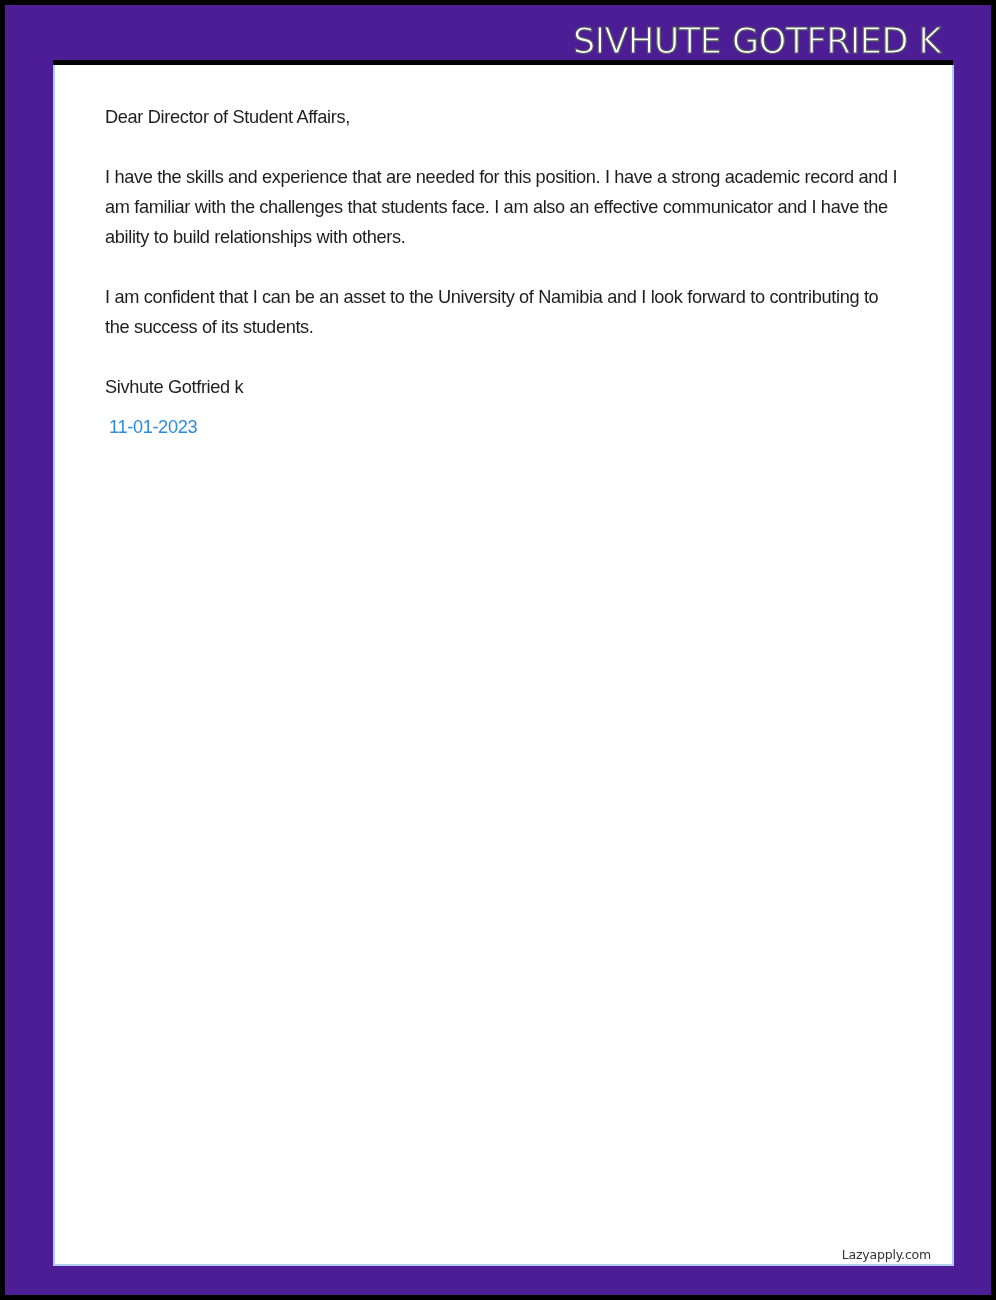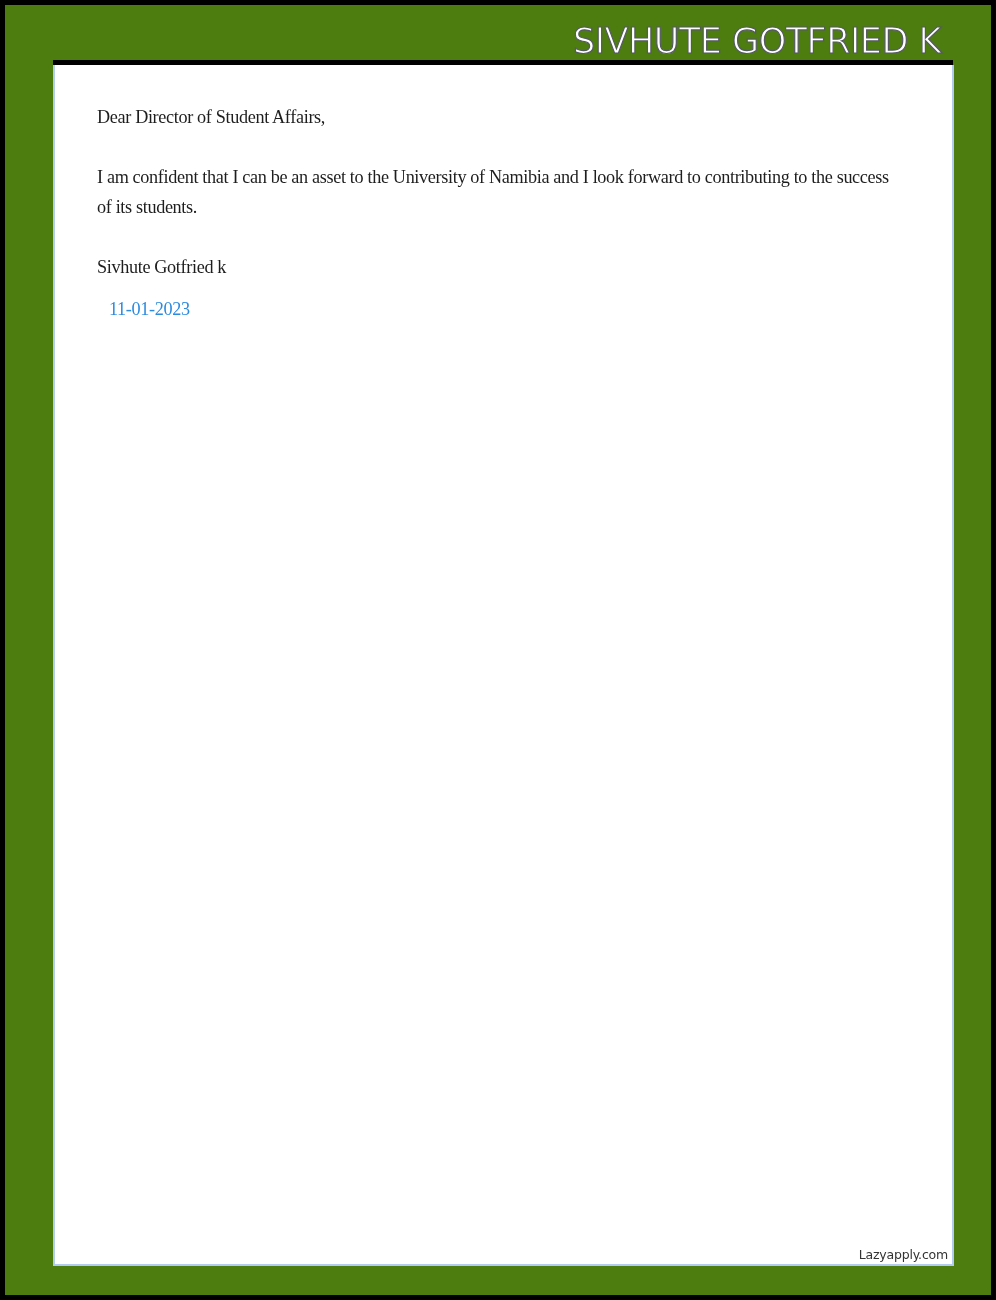--- a/index.html
+++ b/index.html
@@ -12,21 +12,21 @@
       overflow: hidden;
       background: #000000;
       font-family: "DejaVu Sans", sans-serif;
     }
     .frame {
       position: absolute;
       left: 5px;
       top: 5px;
       width: 986px;
       height: 1290px;
-      background: #4d7c0f;
+      background: #4c1d95;
     }
     .header-name {
       position: absolute;
       right: 50px;
       top: 14px;
       font-family: "DejaVu Sans", sans-serif;
       font-size: 35px;
       font-weight: normal;
       letter-spacing: -0.5px;
       color: #ffffff;
@@ -48,58 +48,59 @@
       top: 60px;
       width: 897px;
       height: 1199px;
       background: #ffffff;
       border-left: 2px solid #b4cbf1;
       border-right: 2px solid #b4cbf1;
       border-bottom: 2px solid #b4cbf1;
     }
     .letter {
       position: absolute;
-      left: 42px;
+      left: 50px;
       top: 37px;
       width: 800px;
-      font-family: Liberation Serif, serif;
+      font-family: Liberation Sans, sans-serif;
       font-size: 18.2px;
       line-height: 30px;
       color: #1e1e1e;
       letter-spacing: -0.35px;
     }
     .letter p {
       margin: 0 0 30px 0;
     }
     .letter p.name-line {
       margin-bottom: 10px;
     }
     .letter p.date-line {
       color: #2b8be0;
-      margin: 12px;
+      margin: 4px;
     }
     .footer-brand {
       position: absolute;
-      right: 4px;
+      right: 21px;
       bottom: 2px;
       font-family: "DejaVu Sans", sans-serif;
       font-size: 12.5px;
       color: #333333;
       letter-spacing: -0.2px;
     }
   </style>
 </head>
 <body>
 
 <div class="frame">
   <div class="header-name">SIVHUTE GOTFRIED K</div>
   <div class="header-rule"></div>
 
   <div class="page">
     <div class="letter">
       <p>Dear Director of Student Affairs,</p>
+      <p>I have the skills and experience that are needed for this position. I have a strong academic record and I am familiar with the challenges that students face. I am also an effective communicator and I have the ability to build relationships with others.</p>
       <p>I am confident that I can be an asset to the University of Namibia and I look forward to contributing to the success of its students.</p>
       <p class="name-line">Sivhute Gotfried k</p>
       <p class="date-line">11-01-2023</p>
     </div>
     <div class="footer-brand">Lazyapply.com</div>
   </div>
 </div>
 
 </body></html>

